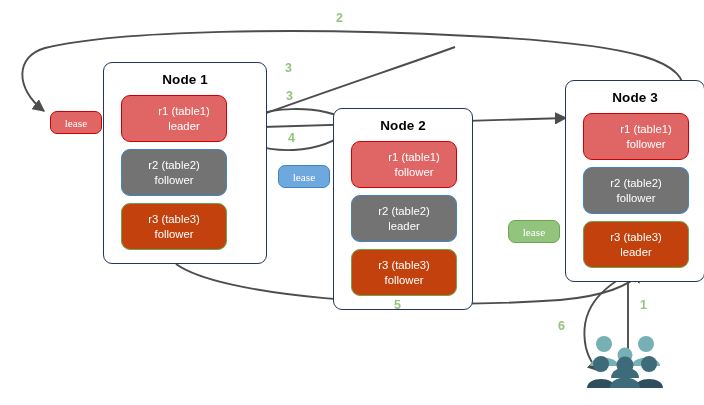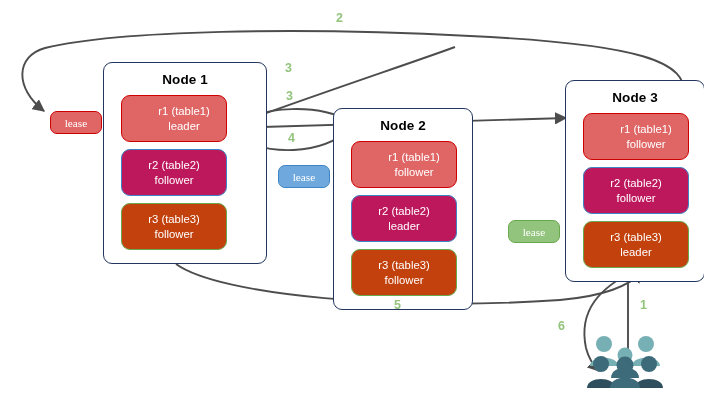--- a/index.html
+++ b/index.html
@@ -58,21 +58,21 @@
     color: #ffffff;
     font-size: 11.3px;
     line-height: 14.5px;
     display: flex;
     flex-direction: column;
     align-items: center;
     justify-content: center;
     text-align: center;
   }
   .rep-red   { background: #e06666; border-color: #cc0000; }
-  .rep-blue  { background: #be185d; border-color: #3d85c6; text-align: center; }
+  .rep-blue  { background: #737373; border-color: #3d85c6; text-align: center; }
   .rep-green { background: #c2410c; border-color: #6aa84f; }
 
   .rep-r1 { top: 32px; padding-left: 20px; }
   .rep-r2 { top: 86px; }
   .rep-r3 { top: 140px; }
 
   .lease {
     position: absolute;
     box-sizing: border-box;
     border-radius: 7px;

